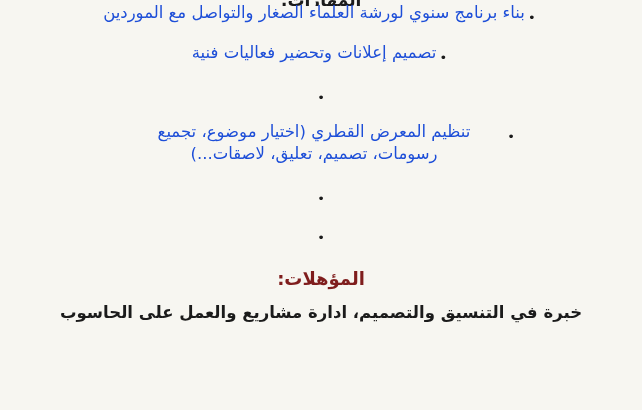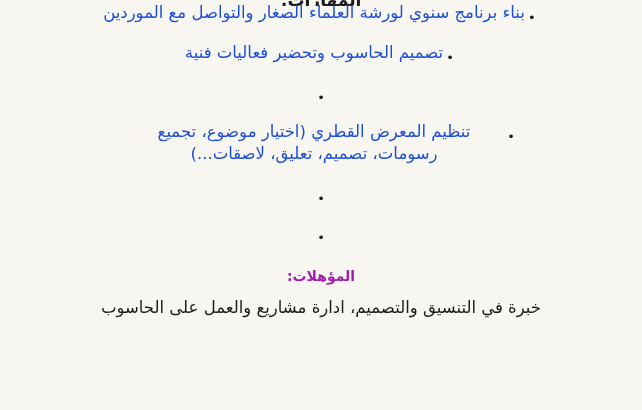--- a/index.html
+++ b/index.html
@@ -64,51 +64,52 @@
     max-width: 520px;
     text-align: center;
     font-size: 16.5px;
     line-height: 1.38;
     color: #1d4ed8;
     word-break: normal;
   }
 
   .section-heading {
     text-align: center;
-    font-size: 14px;
+    font-size: 18px;
     font-weight: bold;
-    color: #a21caf;
+    color: #7f1d1d;
     margin: 26px 0 12px 0;
   }
   .qual-line {
     text-align: center;
     font-size: 16.5px;
     line-height: 1.45;
     color: #1b1b1b;
+    font-weight: bold;
   }
   .qual-line.bold {
     font-weight: bold;
     margin-top: 4px;
   }
 </style>
 </head>
 <body>
 
 <div class="page">
 
   <div class="clipped-heading">المهارات:</div>
 
   <ul class="bullet-list">
     <li class="bullet-item">
       <span class="bullet-dot">•</span>
       <span class="bullet-text">بناء برنامج سنوي لورشة العلماء الصغار والتواصل مع الموردين</span>
     </li>
     <li class="bullet-item">
       <span class="bullet-dot">•</span>
-      <span class="bullet-text">تصميم الحاسوب وتحضير فعاليات فنية</span>
+      <span class="bullet-text">تصميم إعلانات وتحضير فعاليات فنية</span>
     </li>
     <li class="bullet-item">
       <span class="bullet-dot">•</span>
     </li>
     <li class="bullet-item">
       <span class="bullet-dot">•</span>
       <span class="bullet-text" style="max-width:380px">تنظيم المعرض القطري (اختيار موضوع، تجميع رسومات، تصميم، تعليق، لاصقات...)</span>
     </li>
     <li class="bullet-item">
       <span class="bullet-dot">•</span>

